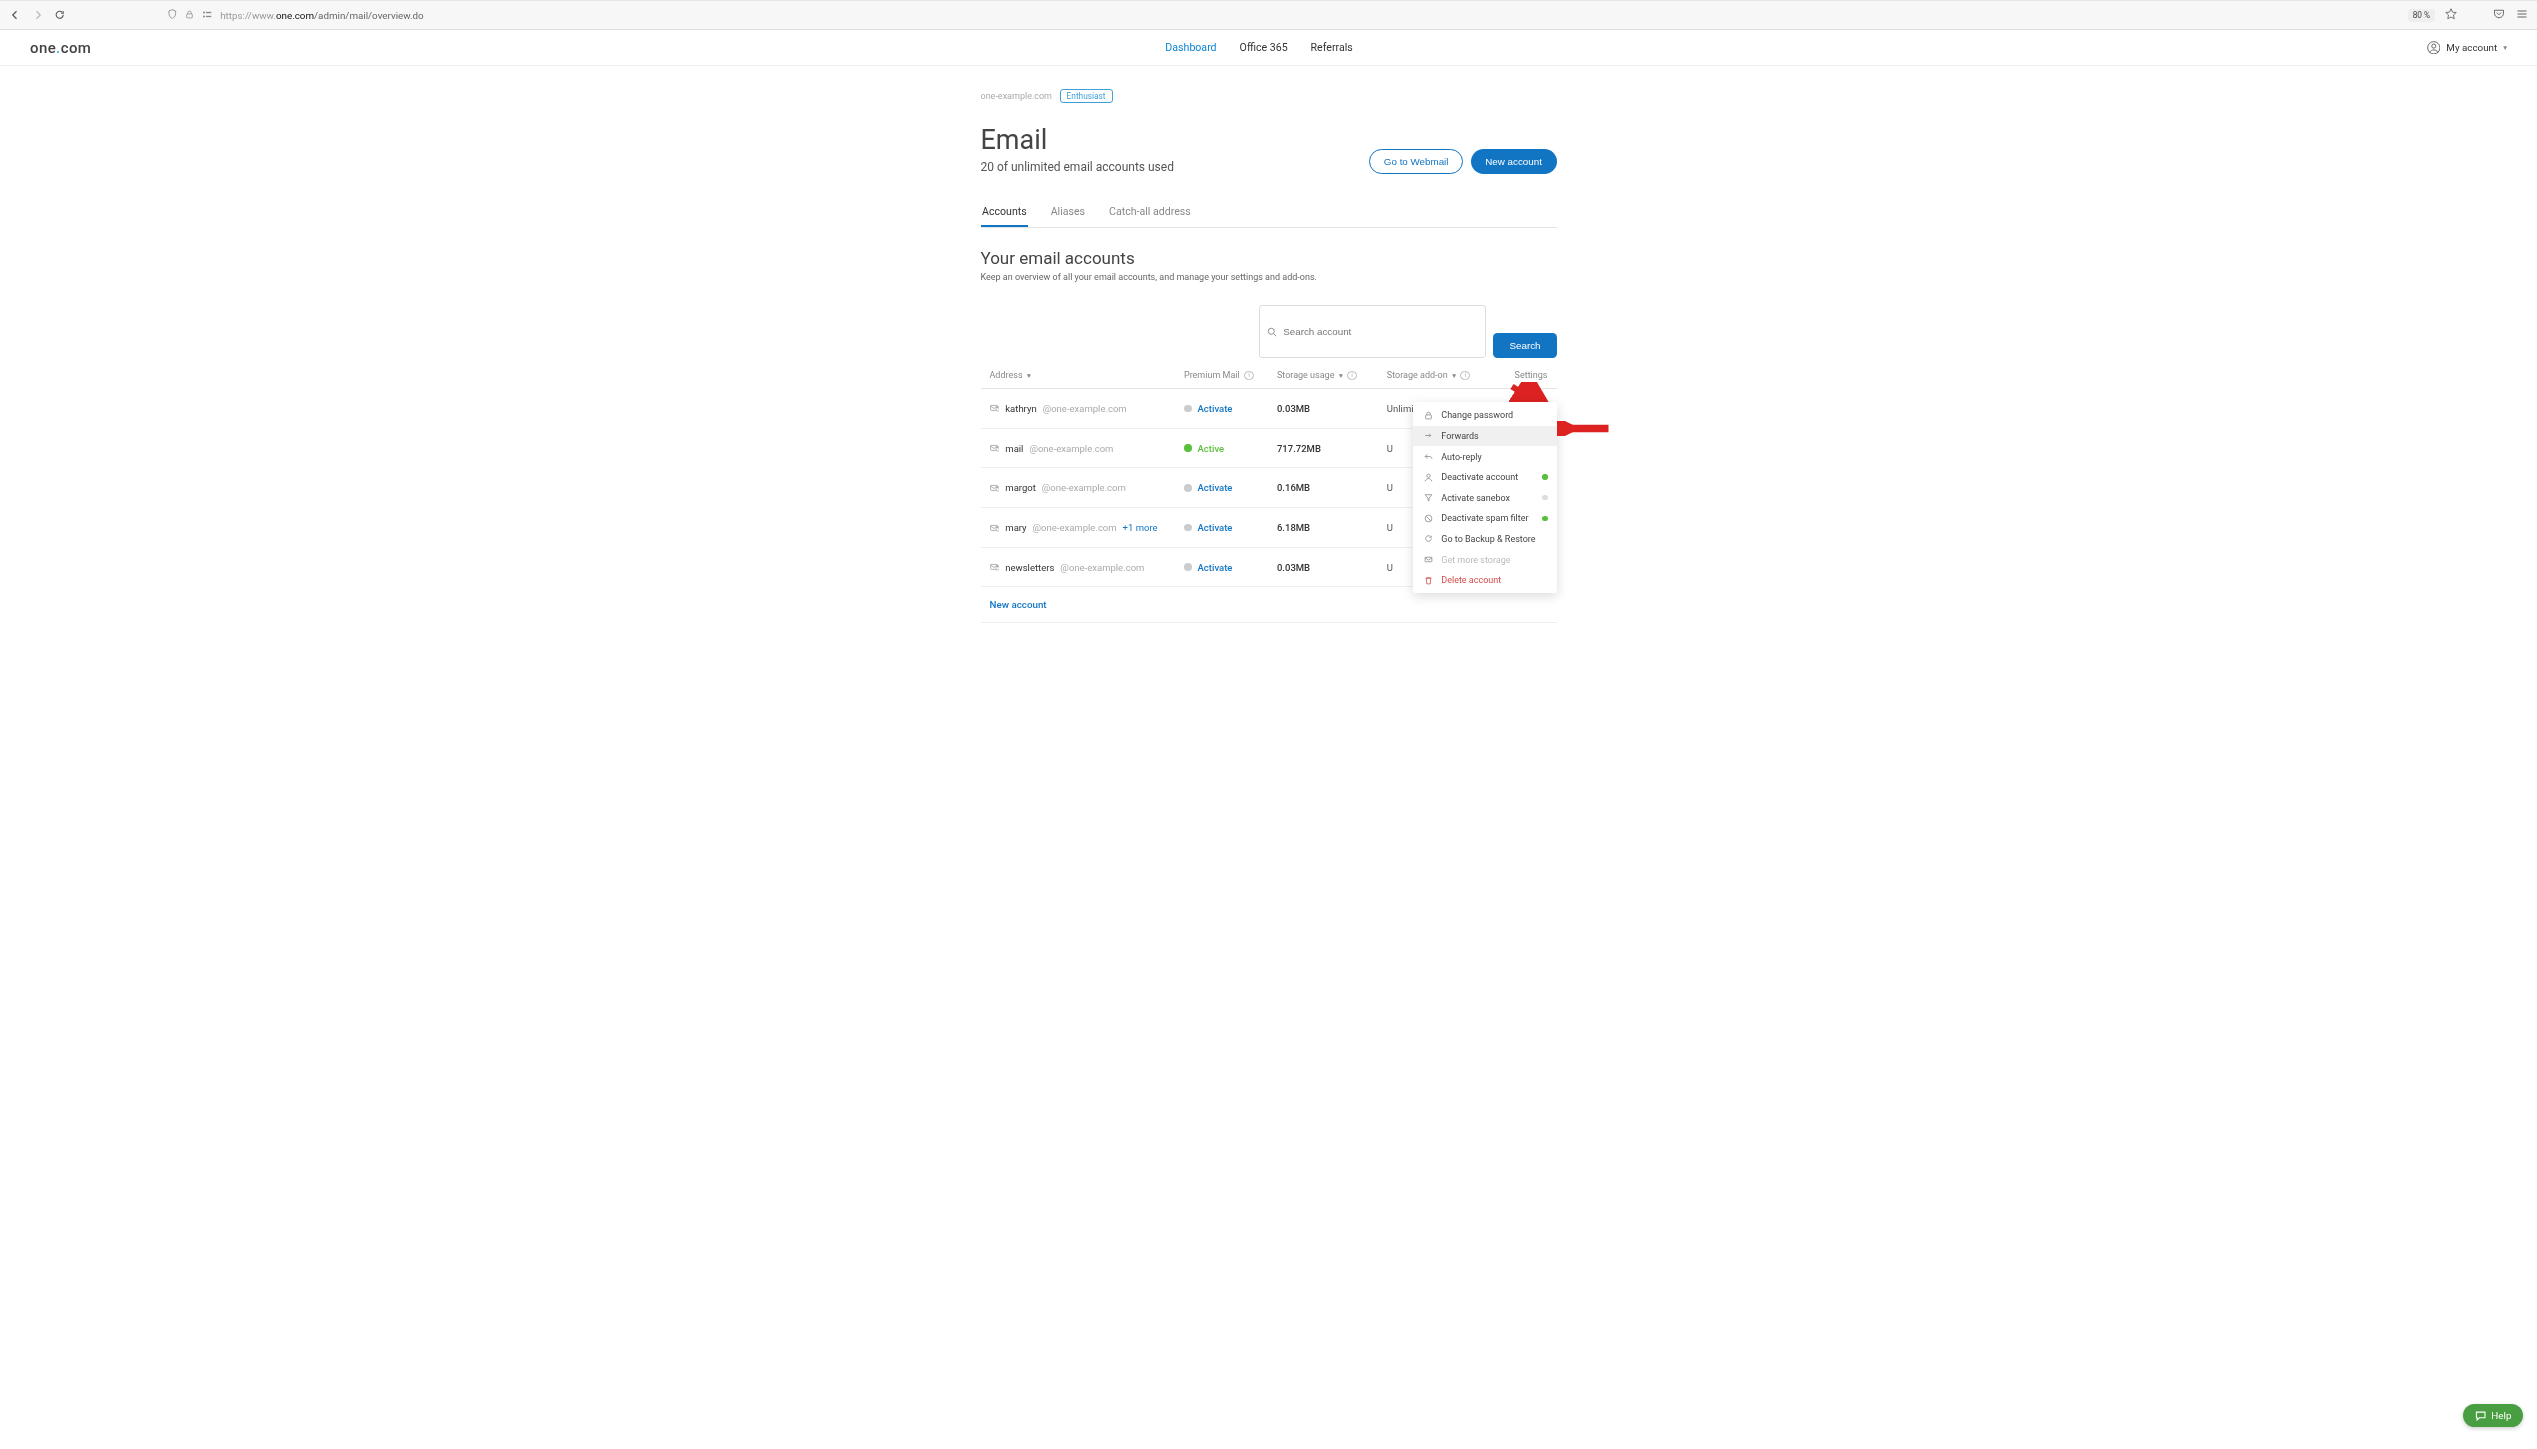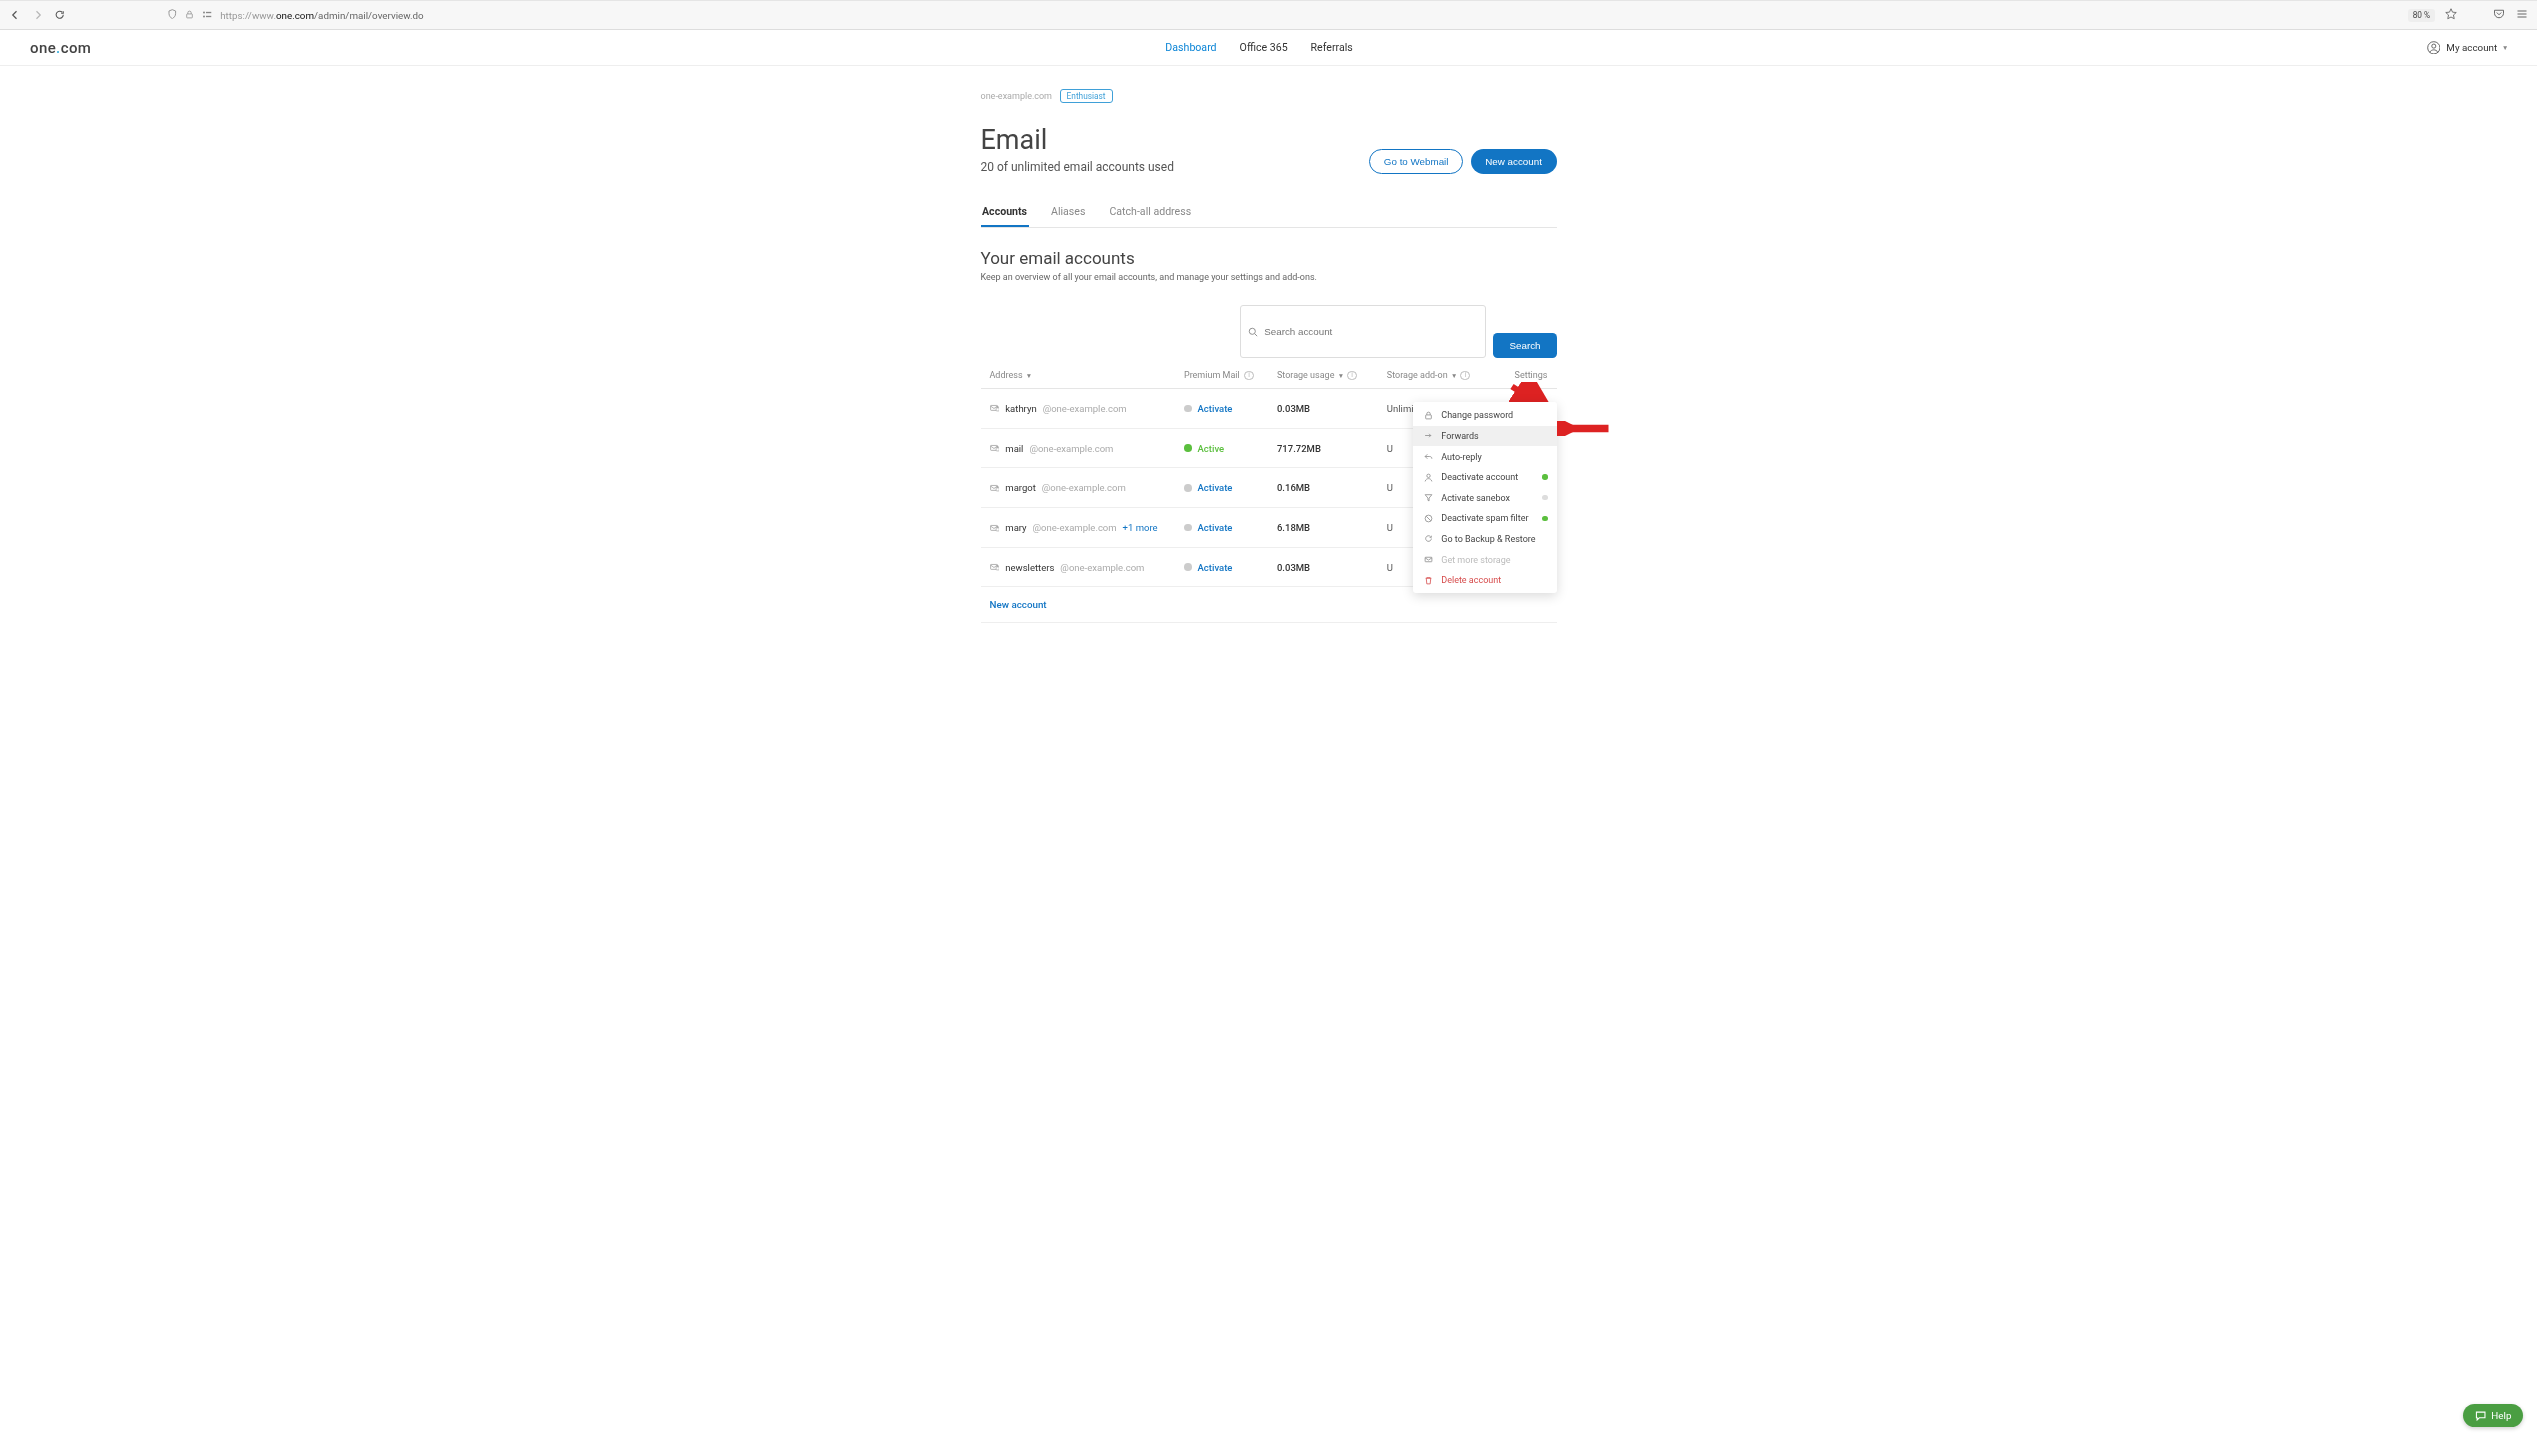--- a/index.html
+++ b/index.html
@@ -41,25 +41,25 @@
   .badge{border:0.8px solid #3fa0d8;color:#3fa0d8;border-radius:3px;padding:0.8px 6px;font-size:8.3px;}
   .h1{font-size:27px;font-weight:400;color:#444;margin-top:21px;}
   .sub{font-size:12px;color:#555;margin-top:4.5px;}
   .headrow{display:flex;justify-content:space-between;align-items:flex-end;}
   .btns{display:flex;gap:7.6px;}
   .btn{border-radius:15px;padding:6px 13.6px;font-size:9.8px;cursor:pointer;border:0.8px solid transparent;margin-top:28px;}
   .btn.outline{border-color:#1275c4;color:#1275c4;background:#fff;}
   .btn.primary{background:#1275c4;color:#fff;}
   .tabs{display:flex;gap:21px;border-bottom:0.8px solid #e5e5e5;margin-top:23px;}
   .tabs .t{padding:7.6px 1.5px;color:#888;font-size:10.6px;cursor:pointer;}
-  .tabs .t.active{color:#333;border-bottom:2.3px solid #1275c4;font-weight:700;}
+  .tabs .t.active{color:#333;border-bottom:2.3px solid #1275c4;font-weight:400;}
   .section-h{font-size:17px;color:#444;margin-top:19.7px;font-weight:400;}
   .section-s{font-size:9px;color:#666;margin-top:4.5px;}
   .searchrow{display:flex;gap:7.6px;justify-content:flex-end;margin-top:23px;}
-  .search{border:0.8px solid #ddd;border-radius:3px;display:flex;align-items:center;gap:6px;padding:4.5px 7.6px;width:246px;color:#888;}
+  .search{border:0.8px solid #ddd;border-radius:3px;display:flex;align-items:center;gap:6px;padding:4.5px 7.6px;width:227px;color:#888;}
   .search input{border:none;outline:none;flex:1;font-size:9.8px;}
   .btn.search-btn{border-radius:4.5px;padding:6px 15px;}
   
   .thead{display:grid;grid-template-columns:2.3fr 1.1fr 1.3fr 1.3fr 0.6fr;padding:12px 9px 7.6px;font-size:9px;color:#888;border-bottom:0.8px solid #e5e5e5;align-items:center;}
   .thead .c{display:flex;align-items:center;gap:4.5px;}
   .thead .right{justify-content:flex-end;}
   .info{width:9.8px;height:9.8px;border:0.8px solid #bbb;border-radius:50%;display:inline-flex;align-items:center;justify-content:center;font-size:6.8px;color:#bbb;}
   .row{display:grid;grid-template-columns:2.3fr 1.1fr 1.3fr 1.3fr 0.6fr;padding:13.6px 9px;border-bottom:0.8px solid #eee;align-items:center;font-size:9.5px;position:relative;}
   .addr{display:flex;align-items:center;gap:6px;}
   .addr .local{color:#333;}

